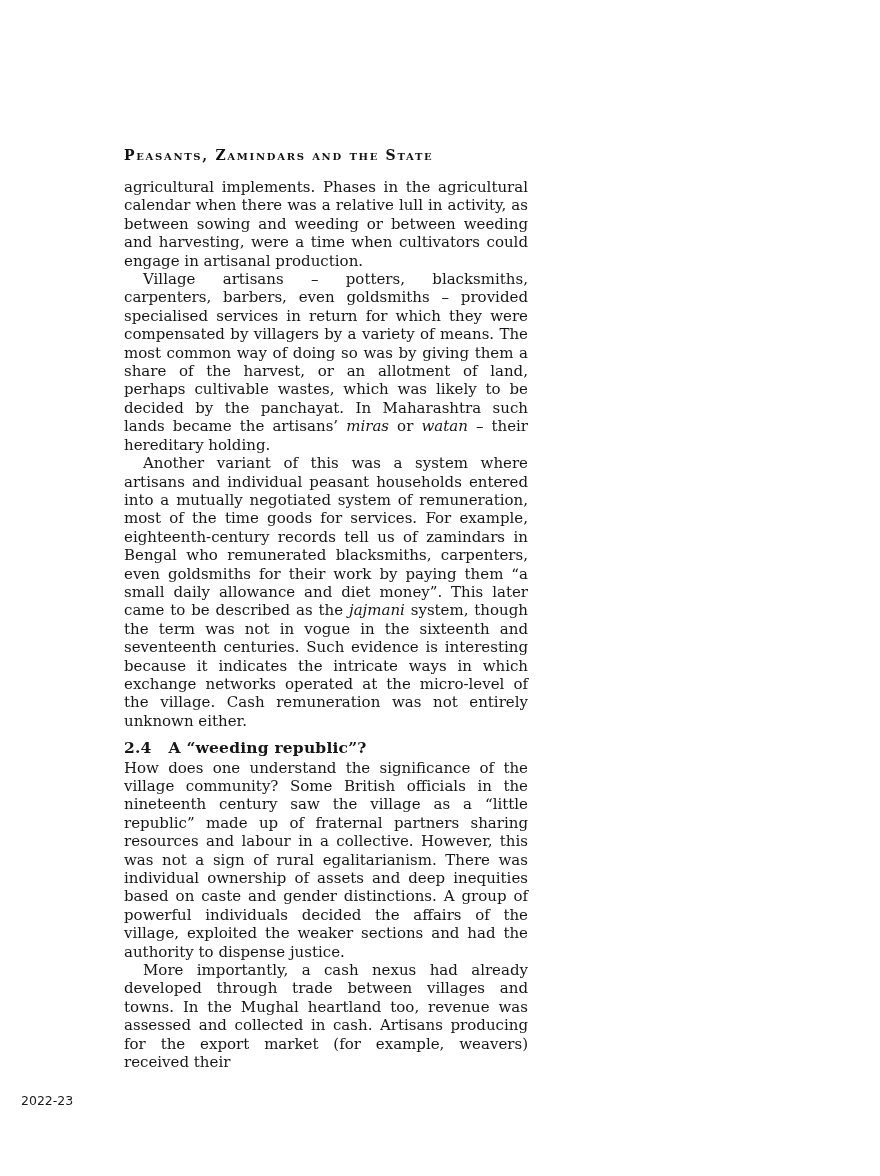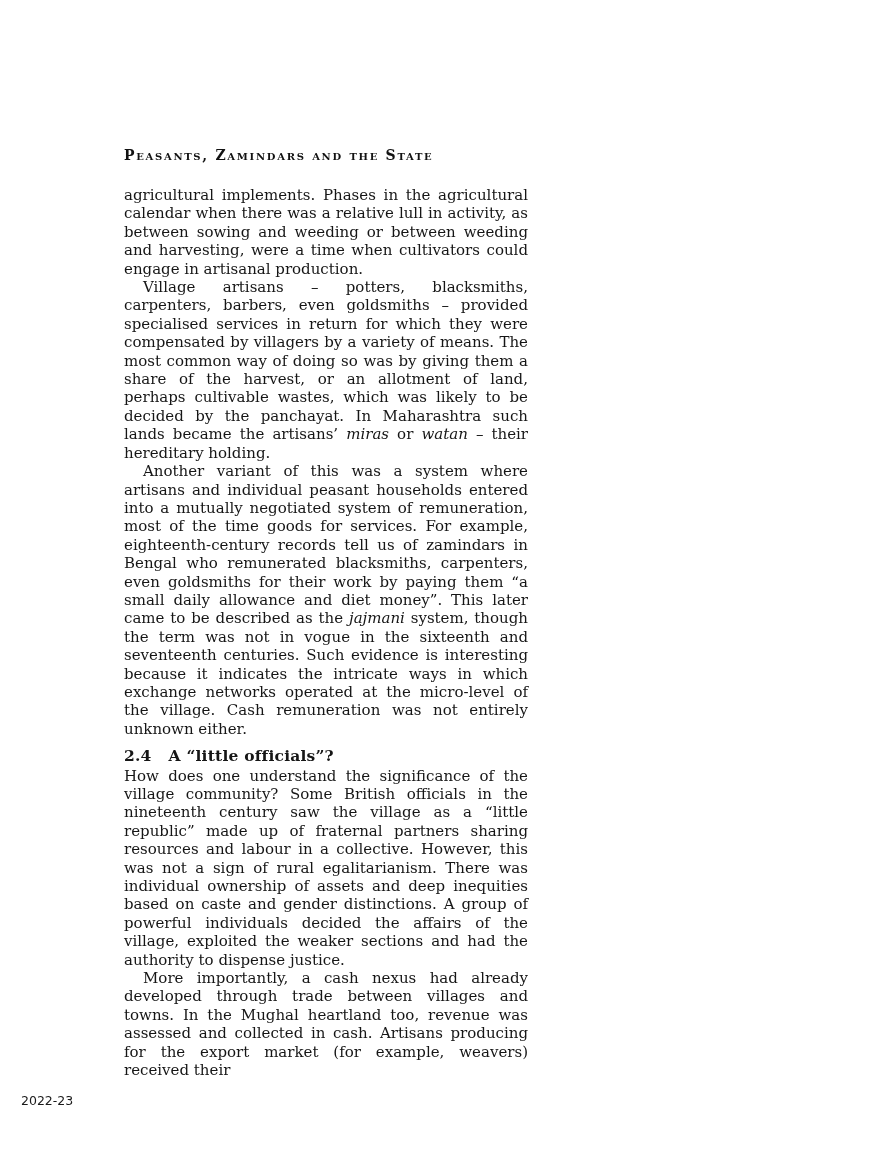--- a/index.html
+++ b/index.html
@@ -23,21 +23,21 @@
     font-size: 14px;
     font-weight: 700;
     font-variant: small-caps;
     letter-spacing: 1.7px;
     color: #121212;
     white-space: nowrap;
   }
   .body-column {
     position: absolute;
     left: 124px;
-    top: 186px;
+    top: 178px;
     width: 404px;
     font-size: 15px;
     line-height: 18.4px;
     text-align: justify;
     text-justify: inter-word;
   }
   .body-column p {
     margin: 0;
     padding: 0;
   }
@@ -77,21 +77,21 @@
 
   <div class="body-column">
 
     <p class="para"><span>agricultural implements. Phases in the agricultural calendar when there was a relative lull in activity, as between sowing and weeding or between weeding and harvesting, were a time when cultivators could engage in artisanal production.</span></p>
 
     <p class="para indent"><span>Village artisans – potters, blacksmiths, carpenters, barbers, even goldsmiths – provided specialised services in return for which they were compensated by villagers by a variety of means. The most common way of doing so was by giving them a share of the harvest, or an allotment of land, perhaps cultivable wastes, which was likely to be decided by the panchayat. In Maharashtra such lands became the artisans’ </span><i>miras</i><span> or </span><i>watan</i><span> – their hereditary holding.</span></p>
 
     <p class="para indent"><span>Another variant of this was a system where artisans and individual peasant households entered into a mutually negotiated system of remuneration, most of the time goods for services. For example, eighteenth-century records tell us of zamindars in Bengal who remunerated blacksmiths, carpenters, even goldsmiths for their work by paying them “a small daily allowance and diet money”. This later came to be described as the </span><i>jajmani</i><span> system, though the term was not in vogue in the sixteenth and seventeenth centuries. Such evidence is interesting because it indicates the intricate ways in which exchange networks operated at the micro-level of the village. Cash remuneration was not entirely unknown either.</span></p>
 
     <h2 class="section-heading">
-      <span class="num">2.4</span><span>A “little officials”?</span>
+      <span class="num">2.4</span><span>A “weeding republic”?</span>
     </h2>
 
     <p class="para"><span>How does one understand the significance of the village community? Some British officials in the nineteenth century saw the village as a “little republic” made up of fraternal partners sharing resources and labour in a collective. However, this was not a sign of rural egalitarianism. There was individual ownership of assets and deep inequities based on caste and gender distinctions. A group of powerful individuals decided the affairs of the village, exploited the weaker sections and had the authority to dispense justice.</span></p>
 
     <p class="para indent"><span>More importantly, a cash nexus had already developed through trade between villages and towns. In the Mughal heartland too, revenue was assessed and collected in cash. Artisans producing for the export market (for example, weavers) received their</span></p>
 
   </div>
 
   <div class="page-footer">2022-23</div>
 

